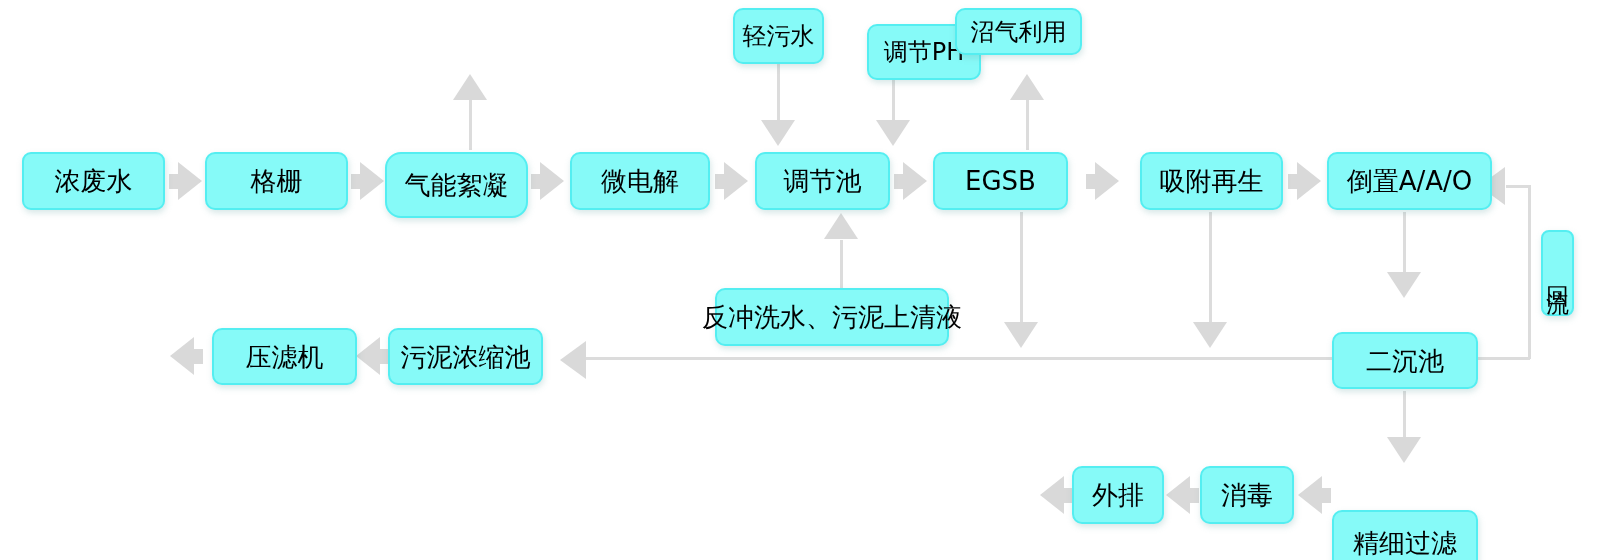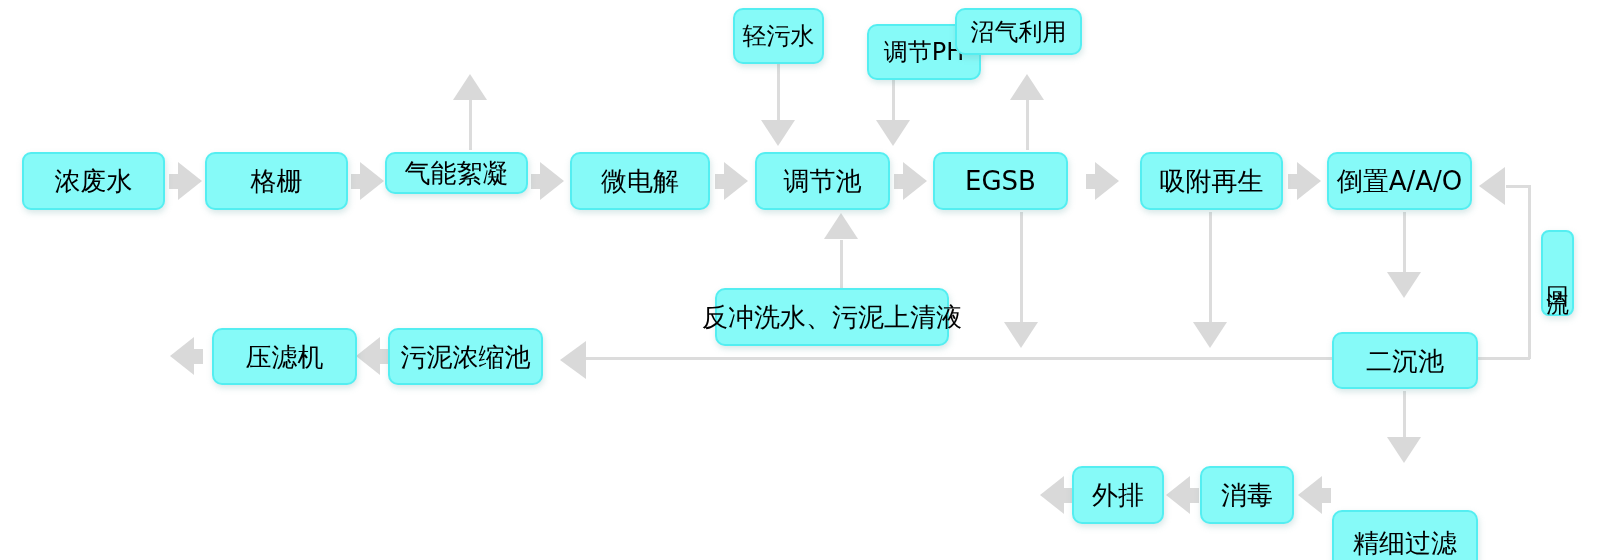--- a/index.html
+++ b/index.html
@@ -115,26 +115,26 @@
       <div class="head-left"></div>
       <div class="stub"></div>
     </div>
 
   <div class="box fs24" style="left:733px;top:8px;width:91px;height:56px;">轻污水</div>
   <div class="box fs24" style="left:846px;top:24px;width:114px;height:56px;margin-left:21px;">调节PH</div>
   <div class="box fs24" style="left:955px;top:8px;width:127px;height:47px;">沼气利用</div>
 
   <div class="box" style="left:22px;top:152px;width:143px;height:58px;border-radius:9px;">浓废水</div>
   <div class="box" style="left:205px;top:152px;width:143px;height:58px;">格栅</div>
-  <div class="box" style="left:385px;top:152px;width:143px;height:42px;">气能絮凝</div>
+  <div class="box" style="left:385px;top:152px;width:143px;height:66px;border-radius:16px;">气能絮凝</div>
   <div class="box" style="left:570px;top:152px;width:140px;height:58px;">微电解</div>
   <div class="box" style="left:755px;top:152px;width:135px;height:58px;">调节池</div>
   <div class="box" style="left:1140px;top:152px;width:143px;height:58px;">吸附再生</div>
   <div class="box" style="left:933px;top:152px;width:135px;height:58px;">EGSB</div>
-  <div class="box" style="left:1327px;top:152px;width:145px;height:58px;">倒置A/A/O</div>
+  <div class="box" style="left:1327px;top:152px;width:165px;height:58px;">倒置A/A/O</div>
 
   <div class="box" style="left:715px;top:288px;width:234px;height:58px;">反冲洗水、污泥上清液</div>
 
   <div class="box" style="left:212px;top:328px;width:145px;height:57px;">压滤机</div>
   <div class="box" style="left:388px;top:328px;width:155px;height:57px;">污泥浓缩池</div>
   <div class="box" style="left:1332px;top:332px;width:146px;height:57px;">二沉池</div>
 
   <div class="box" style="left:1072px;top:466px;width:92px;height:58px;">外排</div>
   <div class="box" style="left:1200px;top:466px;width:94px;height:58px;">消毒</div>
   <div class="box" style="left:1332px;top:466px;width:146px;height:66px;margin-top:44px;">精细过滤</div>

